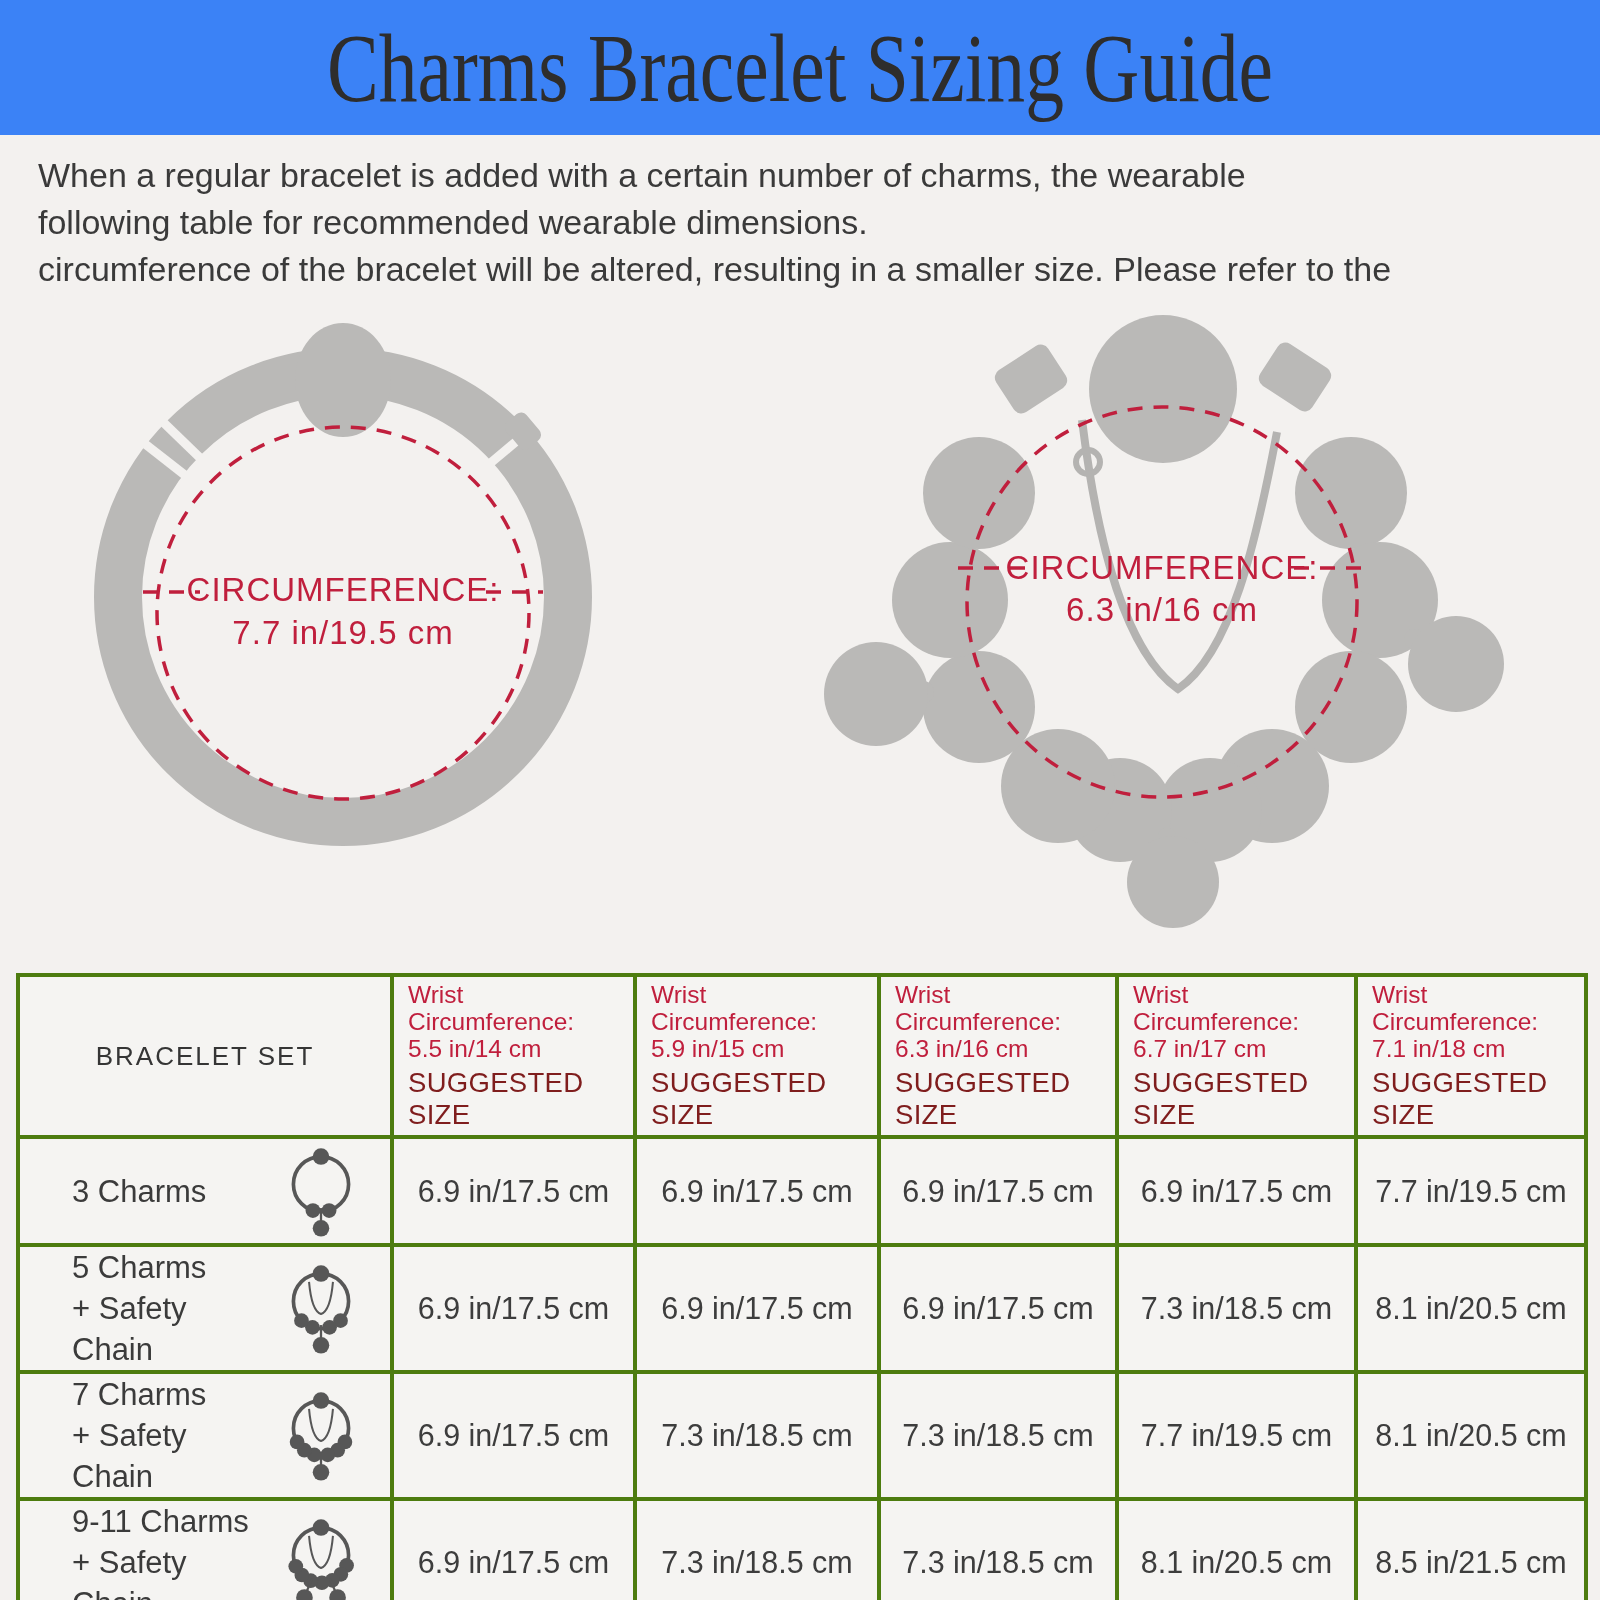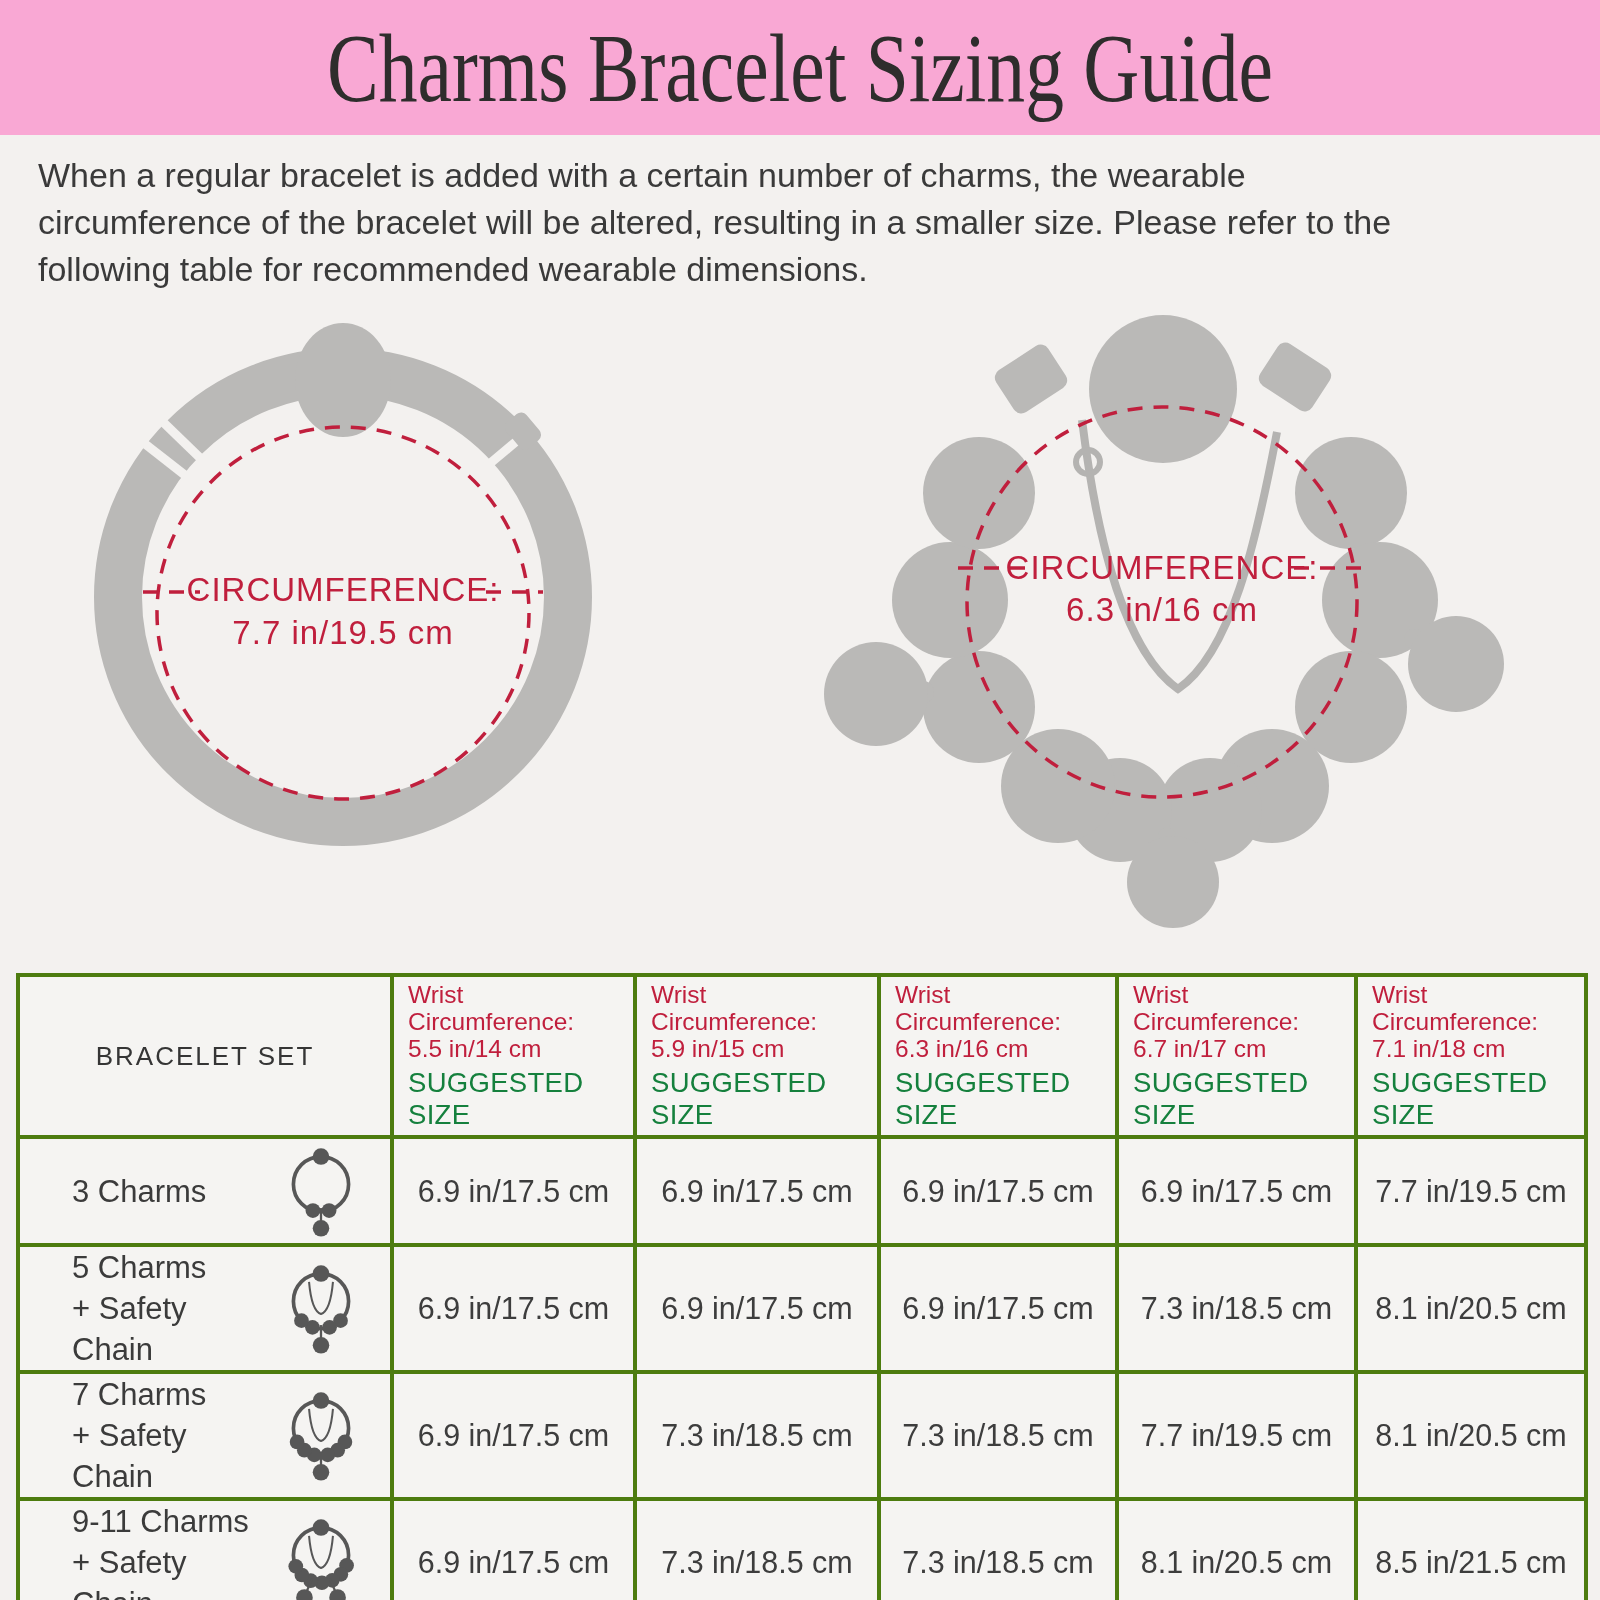--- a/index.html
+++ b/index.html
@@ -1,20 +1,20 @@
 <!DOCTYPE html>
 <html><head>
 <meta charset="utf-8">
 <style>
   html,body{margin:0;padding:0;width:1600px;height:1600px;overflow:hidden;
     font-family:"Liberation Sans", sans-serif;}
   #page{position:relative;width:1600px;height:1600px;background:#f3f1ef;}
 
   
-  .band{position:absolute;left:0;top:0;width:1600px;height:135px;background:#f9a8d4;}
+  .band{position:absolute;left:0;top:0;width:1600px;height:135px;background:#3b82f6;}
   .band h1{margin:0;height:135px;line-height:138px;text-align:center;white-space:nowrap;
     font-family:"Liberation Serif", serif;font-weight:400;font-size:97px;color:#2e2d2c;
     transform:scaleX(0.80);transform-origin:50% 50%;letter-spacing:0px;}
 
   
   .intro{position:absolute;left:38px;top:152px;width:1545px;color:#3a3a3a;
     font-size:34px;line-height:47px;}
 
   
   svg.illus{position:absolute;}
@@ -22,40 +22,40 @@
   .redlabel{fill:#c01f3d;font-family:"Liberation Sans", sans-serif;font-size:33px;
     text-anchor:middle;letter-spacing:1px;}
 
   
   table.sizing{position:absolute;left:16px;top:973px;width:1568px;border-collapse:collapse;
     table-layout:fixed;background:#f5f4f2;border:3px solid #4f4f4f;}
   table.sizing td{border:4px solid #4d7c0f;vertical-align:middle;}
   td.corner-cell{text-align:center;font-size:26px;letter-spacing:2px;color:#353535;height:87px;}
   td.size-head{height:87px;padding:4px 4px 4px 14px;}
   .wrist{color:#c01f3d;font-size:24.5px;line-height:27px;}
-  .suggested{color:#15803d;font-size:27.5px;letter-spacing:0.3px;margin-top:5px;}
+  .suggested{color:#7f1d1d;font-size:27.5px;letter-spacing:0.3px;margin-top:5px;}
   td.set-cell{height:102px;padding:0 22px 0 52px;}
   .set-flex{display:flex;align-items:center;justify-content:space-between;height:100%;}
   .set-label{font-size:31px;line-height:41px;color:#3b3b3b;}
   td.size-cell{height:102px;text-align:center;font-size:30.5px;color:#3d3d3d;}
   svg.row-icon{width:94px;height:103px;flex:0 0 auto;}
 </style>
 </head>
 <body>
 
 <div id="page">
 
   <div class="band">
     <h1>Charms Bracelet Sizing Guide</h1>
   </div>
 
   <div class="intro">
     <div>When a regular bracelet is added with a certain number of charms, the wearable</div>
+    <div>following table for recommended wearable dimensions.</div>
     <div>circumference of the bracelet will be altered, resulting in a smaller size. Please refer to the</div>
-    <div>following table for recommended wearable dimensions.</div>
   </div>
 
   <svg class="illus" style="left:48px;top:300px" width="600" height="600" viewBox="0 0 600 600">
     <circle cx="295" cy="297" r="225" fill="none" stroke="#bab9b7" stroke-width="48"></circle>
     <g fill="#f3f1ef">
       <rect x="114" y="126" width="9" height="70" transform="rotate(-52 118 161)"></rect>
       <rect x="134" y="110" width="9" height="70" transform="rotate(-46 138 145)"></rect>
       <rect x="452" y="116" width="9" height="70" transform="rotate(50 456 151)"></rect>
     </g>
     <rect x="458" y="118" width="34" height="26" rx="7" fill="#bab9b7" transform="rotate(50 475 131)"></rect>

